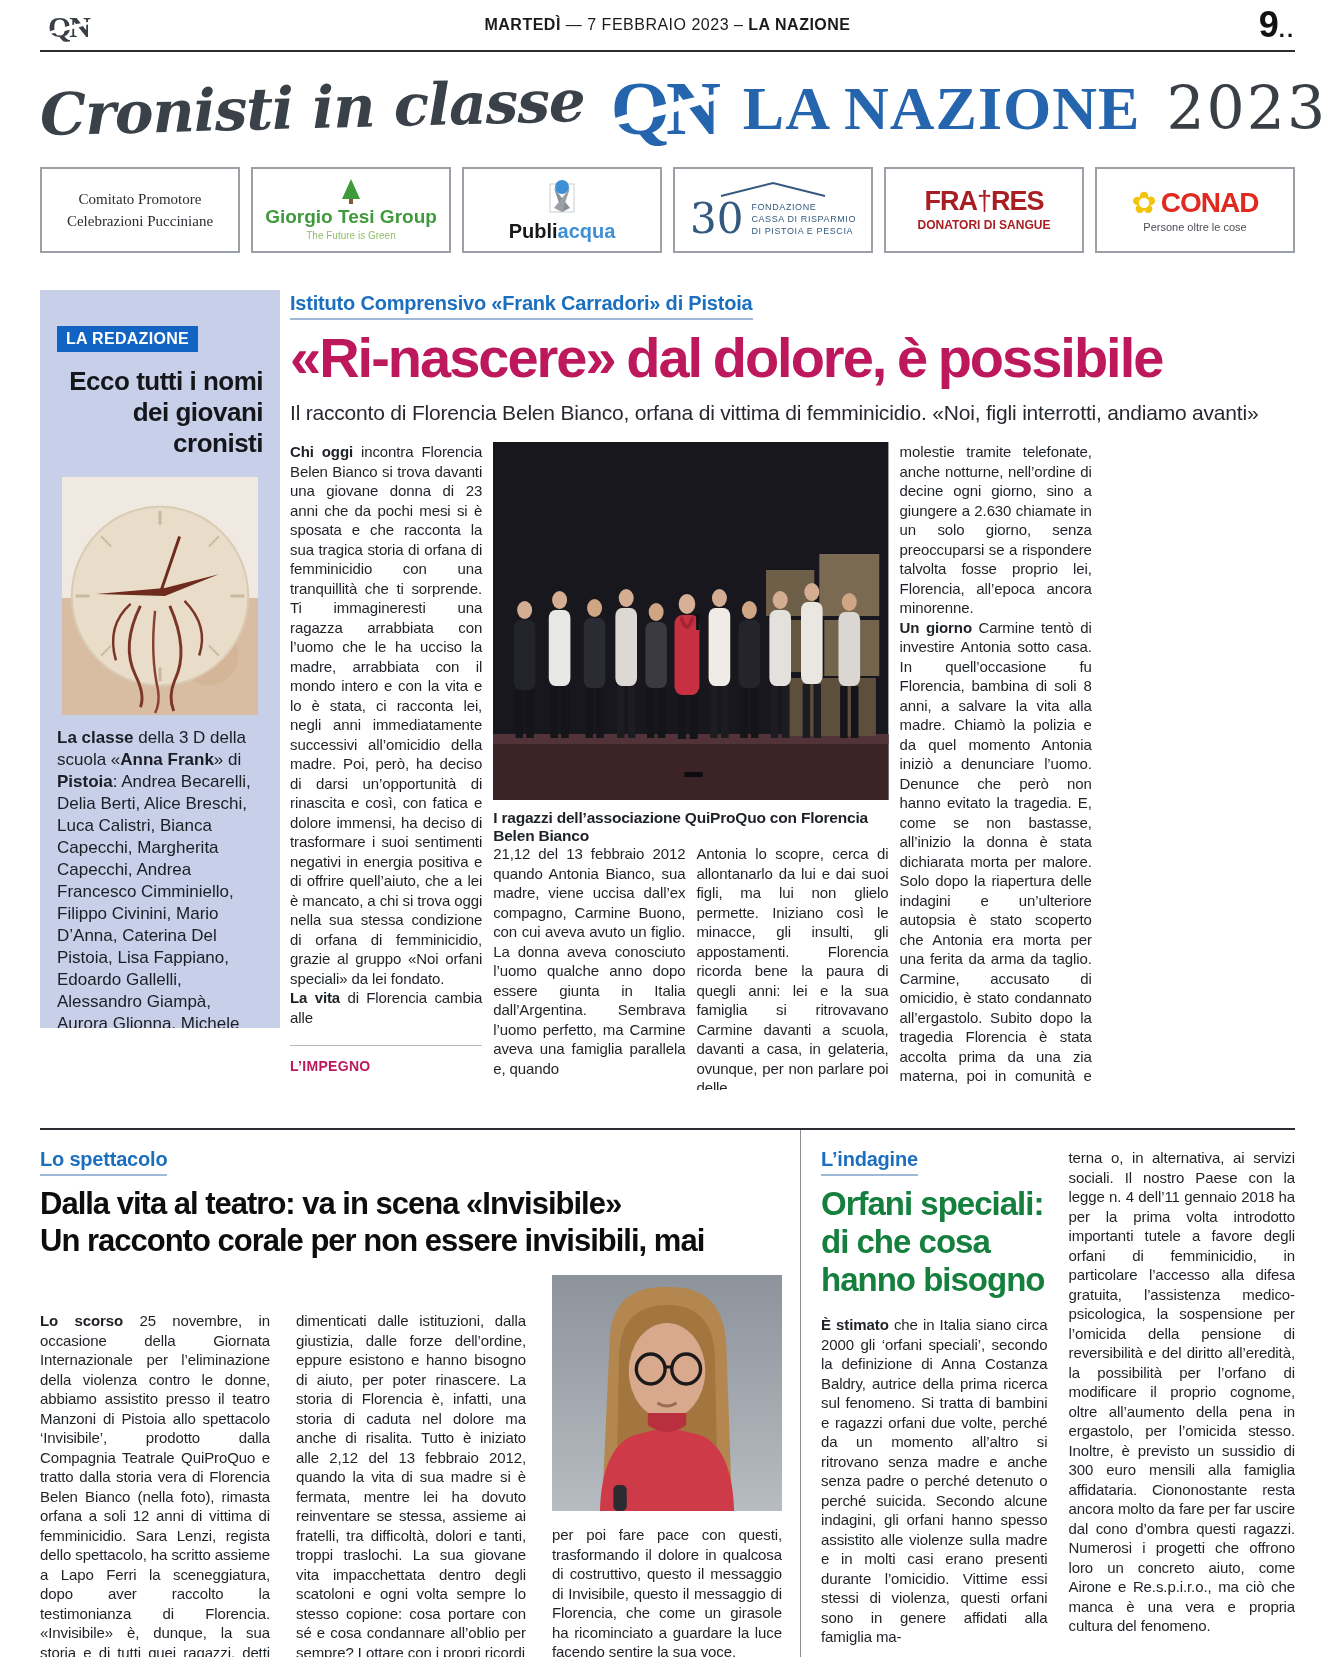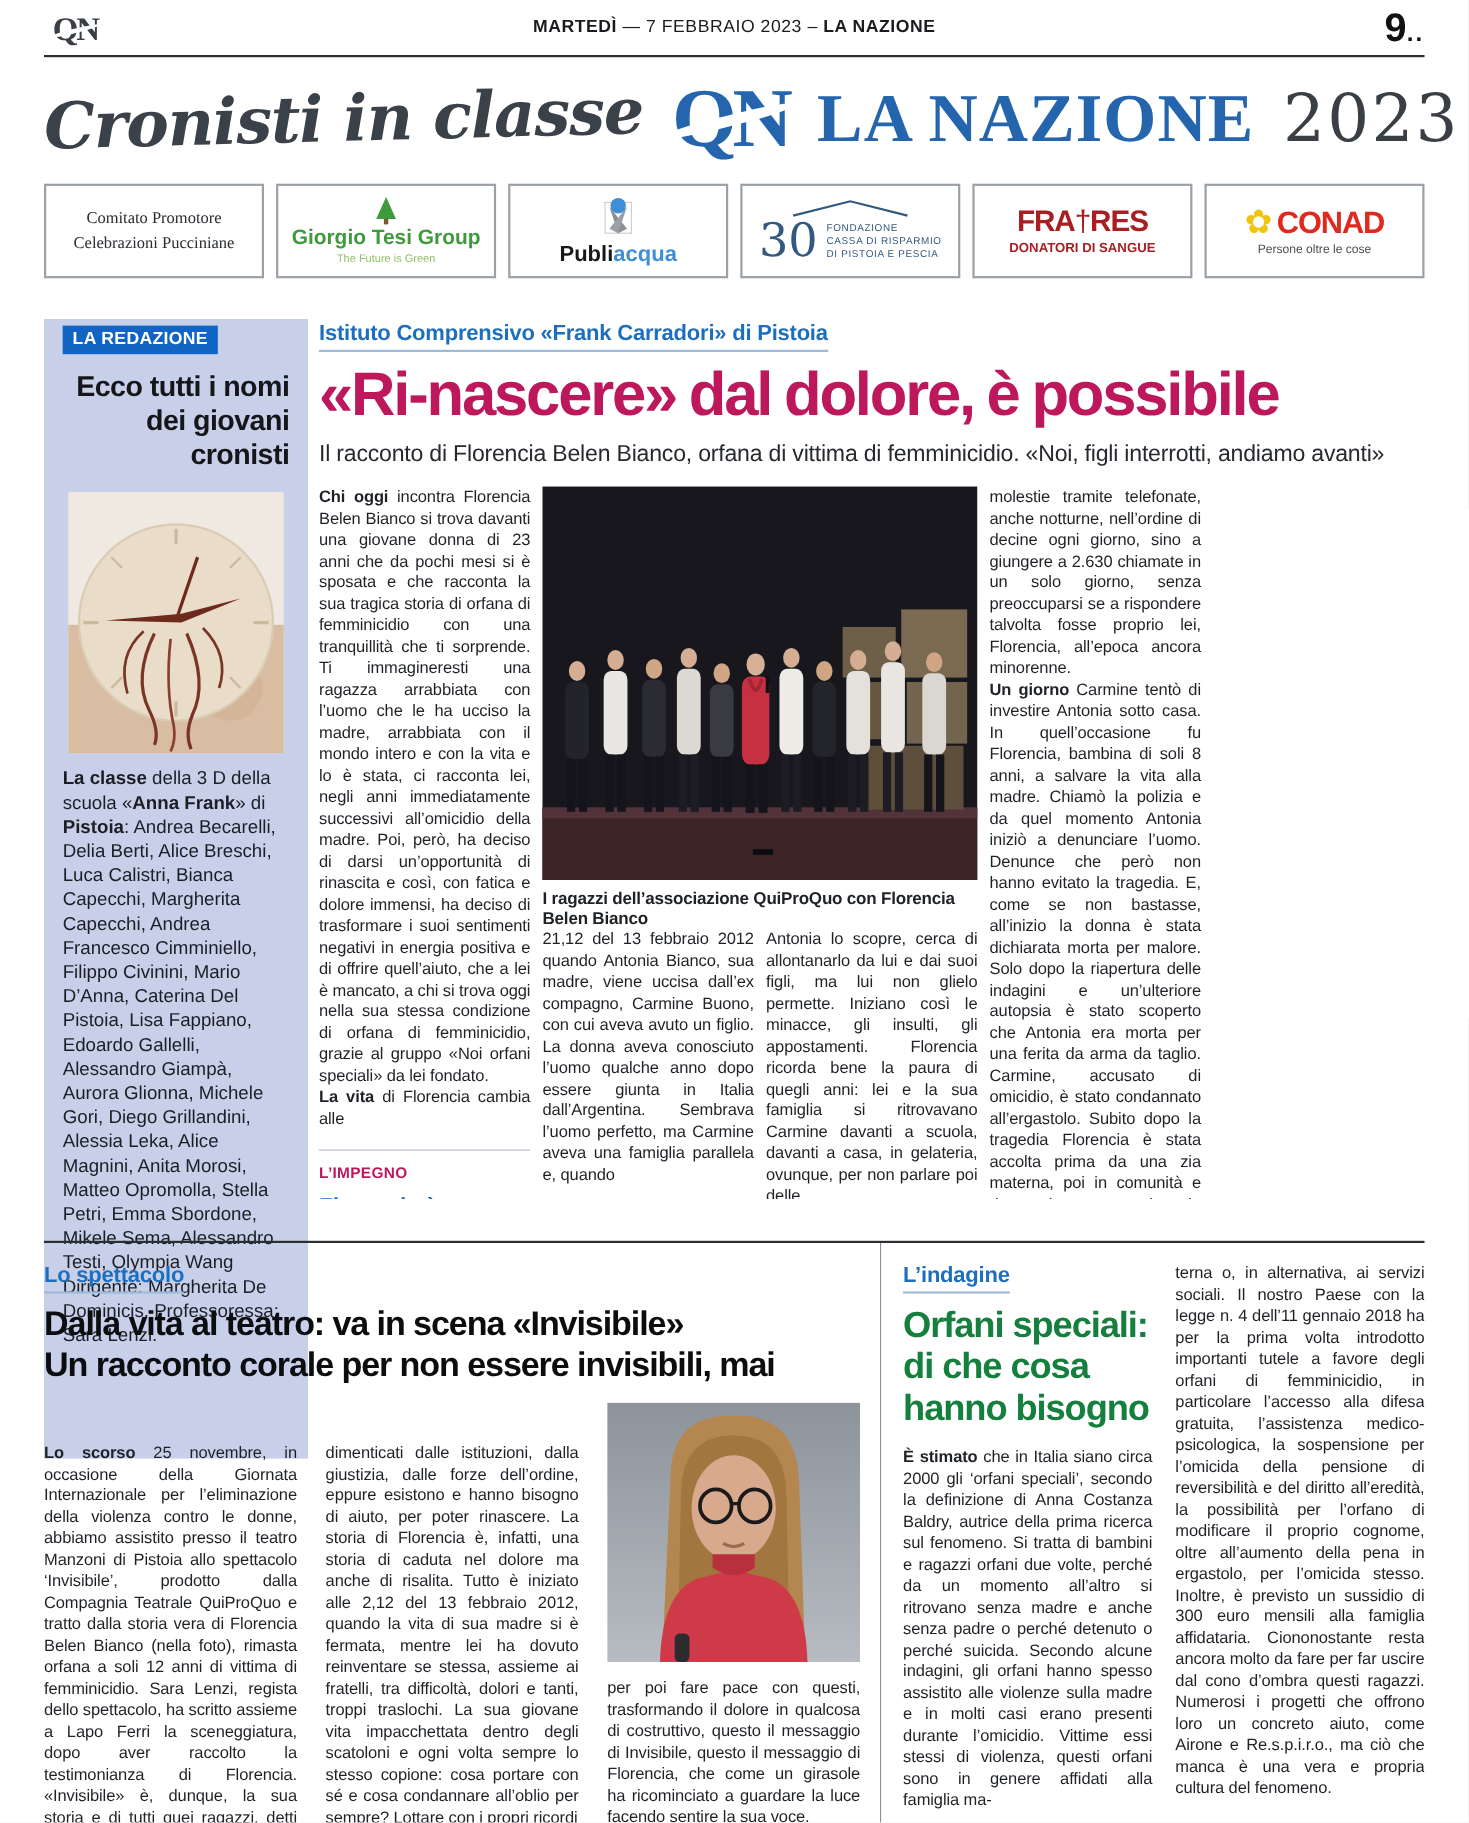--- a/index.html
+++ b/index.html
@@ -38,21 +38,21 @@
   .fond-lines { text-align:left; font-size:9px; letter-spacing:0.6px; line-height:12px; }
   .sp-fratres-title { color:#a81e22; font-weight:700; font-size:27px; letter-spacing:-1px; line-height:1; }
   .sp-fratres-title .cross { font-weight:400; }
   .sp-fratres-tag { color:#a81e22; font-weight:700; font-size:12px; margin-top:3px; }
   .sp-conad { display:flex; align-items:center; gap:4px; }
   .conad-flower { color:#f1c40f; font-size:30px; line-height:1; }
   .sp-conad-title { color:#e02a20; font-weight:700; font-size:28px; letter-spacing:-1px; }
   .sp-conad-tag { color:#4a4e53; font-size:11px; margin-top:2px; }
 
   
-  .sidebar { position:absolute; top:290px; left:40px; width:240px; height:1036px; background:#c7cfe9; padding:6px 17px; overflow:hidden; }
+  .sidebar { position:absolute; top:290px; left:40px; width:240px; height:738px; background:#c7cfe9; padding:36px 17px; overflow:hidden; }
   .badge { display:inline-block; background:#1164c4; color:#fff; font-weight:700; font-size:16px; padding:4px 9px; letter-spacing:0.3px; }
   .side-heading { margin-top:14px; font-size:26px; line-height:31px; font-weight:700; color:#14161a; letter-spacing:-0.5px;text-align:right; }
   .clock-img { display:block; margin:18px auto 6px; width:196px; height:238px; }
   .side-names { margin-top:12px; font-size:17px; line-height:22px; color:#1b1e24; text-align:left; }
   .side-names .b { font-weight:700; }
 
   
   .main { position:absolute; top:292px; left:290px; width:1005px; height:798px; overflow:hidden; }
   .kicker { display:inline-block; color:#1c6fbf; font-weight:700; font-size:20px; padding-bottom:3px; border-bottom:2px solid #9fb9d8; letter-spacing:-0.2px; }
   .headline { margin-top:8px; font-size:56px; line-height:60px; font-weight:700; color:#be185d; letter-spacing:-2px; word-spacing:-2px; font-stretch:condensed; }

